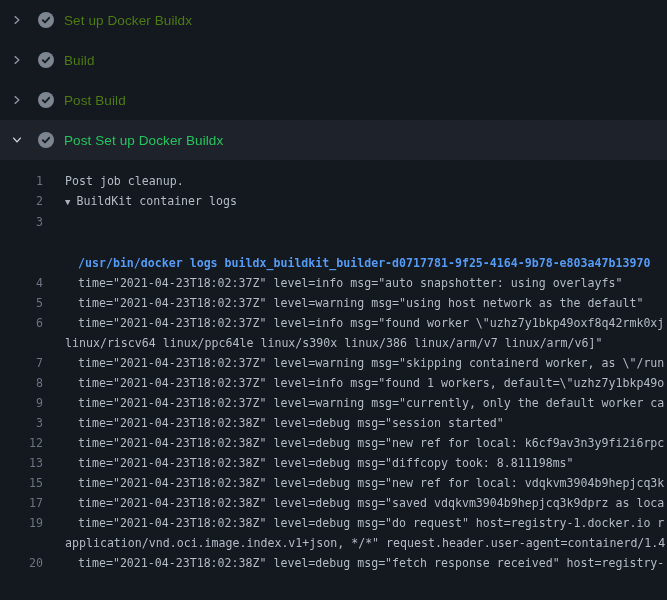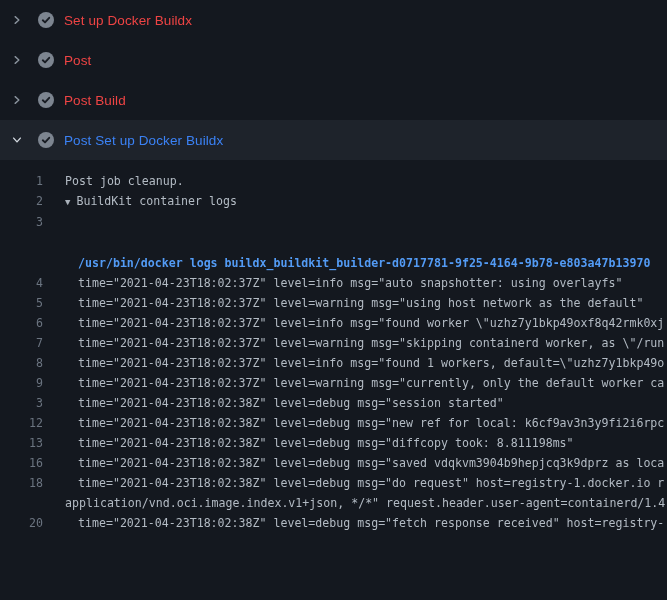--- a/index.html
+++ b/index.html
@@ -29,24 +29,24 @@
   }
   .check {
     width: 16px; height: 16px;
     margin-left: 13px;
     display: flex; align-items: center; justify-content: center;
     flex: none;
   }
   .step-title {
     margin-left: 10px;
     font-size: 13.5px;
-    color: #ef4444;
+    color: #4d7c0f;
     letter-spacing: 0.1px;
   }
-  .step-row.expanded .step-title { color: #3b82f6; }
+  .step-row.expanded .step-title { color: #22c55e; }
 
   
   .log {
     padding-top: 11px;
     width: 667px;
     overflow: hidden;
   }
   .log-row {
     display: flex;
     line-height: 20px;
@@ -99,21 +99,21 @@
           <svg viewBox="0 0 16 16" width="12" height="12">
             <path d="M5.5 3.5 L10.5 8 L5.5 12.5" fill="none" stroke="#8b949e" stroke-width="1.8" stroke-linecap="round" stroke-linejoin="round"></path>
           </svg>
         </span>
         <span class="check">
           <svg viewBox="0 0 16 16" width="16" height="16">
             <circle cx="8" cy="8" r="8" fill="#7d8590"></circle>
             <path d="M4.8 8.3 L7 10.4 L11.2 5.8" fill="none" stroke="#181c23" stroke-width="1.9" stroke-linecap="round" stroke-linejoin="round"></path>
           </svg>
         </span>
-        <span class="step-title">Post</span>
+        <span class="step-title">Build</span>
       </div>
       <div class="step-row">
         <span class="chev">
           <svg viewBox="0 0 16 16" width="12" height="12">
             <path d="M5.5 3.5 L10.5 8 L5.5 12.5" fill="none" stroke="#8b949e" stroke-width="1.8" stroke-linecap="round" stroke-linejoin="round"></path>
           </svg>
         </span>
         <span class="check">
           <svg viewBox="0 0 16 16" width="16" height="16">
             <circle cx="8" cy="8" r="8" fill="#7d8590"></circle>
@@ -137,24 +137,26 @@
         <span class="step-title">Post Set up Docker Buildx</span>
       </div>
     </div>
   <div class="log">
       <div class="log-row indent-base"><a class="lnum">1</a><span class="ltext">Post job cleanup.</span></div>
       <div class="log-row indent-base"><a class="lnum">2</a><span class="ltext"><span class="caret">▼</span>BuildKit container logs</span></div>
       <div class="log-row"><a class="lnum">3</a><span class="ltext cmd">/usr/bin/docker logs buildx_buildkit_builder-d0717781-9f25-4164-9b78-e803a47b13970</span></div>
       <div class="log-row"><a class="lnum">4</a><span class="ltext">time="2021-04-23T18:02:37Z" level=info msg="auto snapshotter: using overlayfs"</span></div>
       <div class="log-row"><a class="lnum">5</a><span class="ltext">time="2021-04-23T18:02:37Z" level=warning msg="using host network as the default"</span></div>
       <div class="log-row"><a class="lnum">6</a><span class="ltext">time="2021-04-23T18:02:37Z" level=info msg="found worker \"uzhz7y1bkp49oxf8q42rmk0xj</span></div>
+      <div class="log-row continuation"><a class="lnum"></a><span class="ltext">linux/riscv64 linux/ppc64le linux/s390x linux/386 linux/arm/v7 linux/arm/v6]"</span></div>
       <div class="log-row"><a class="lnum">7</a><span class="ltext">time="2021-04-23T18:02:37Z" level=warning msg="skipping containerd worker, as \"/run</span></div>
       <div class="log-row"><a class="lnum">8</a><span class="ltext">time="2021-04-23T18:02:37Z" level=info msg="found 1 workers, default=\"uzhz7y1bkp49o</span></div>
       <div class="log-row"><a class="lnum">9</a><span class="ltext">time="2021-04-23T18:02:37Z" level=warning msg="currently, only the default worker ca</span></div>
       <div class="log-row"><a class="lnum">3</a><span class="ltext">time="2021-04-23T18:02:38Z" level=debug msg="session started"</span></div>
       <div class="log-row"><a class="lnum">12</a><span class="ltext">time="2021-04-23T18:02:38Z" level=debug msg="new ref for local: k6cf9av3n3y9fi2i6rpc</span></div>
       <div class="log-row"><a class="lnum">13</a><span class="ltext">time="2021-04-23T18:02:38Z" level=debug msg="diffcopy took: 8.811198ms"</span></div>
-      <div class="log-row"><a class="lnum">16</a><span class="ltext">time="2021-04-23T18:02:38Z" level=debug msg="saved vdqkvm3904b9hepjcq3k9dprz as loca</span></div>
-      <div class="log-row"><a class="lnum">18</a><span class="ltext">time="2021-04-23T18:02:38Z" level=debug msg="do request" host=registry-1.docker.io r</span></div>
+      <div class="log-row"><a class="lnum">15</a><span class="ltext">time="2021-04-23T18:02:38Z" level=debug msg="new ref for local: vdqkvm3904b9hepjcq3k</span></div>
+      <div class="log-row"><a class="lnum">17</a><span class="ltext">time="2021-04-23T18:02:38Z" level=debug msg="saved vdqkvm3904b9hepjcq3k9dprz as loca</span></div>
+      <div class="log-row"><a class="lnum">19</a><span class="ltext">time="2021-04-23T18:02:38Z" level=debug msg="do request" host=registry-1.docker.io r</span></div>
       <div class="log-row continuation"><a class="lnum"></a><span class="ltext">application/vnd.oci.image.index.v1+json, */*" request.header.user-agent=containerd/1.4</span></div>
       <div class="log-row"><a class="lnum">20</a><span class="ltext">time="2021-04-23T18:02:38Z" level=debug msg="fetch response received" host=registry-</span></div>
     </div>
 </div>
 
 </body></html>

